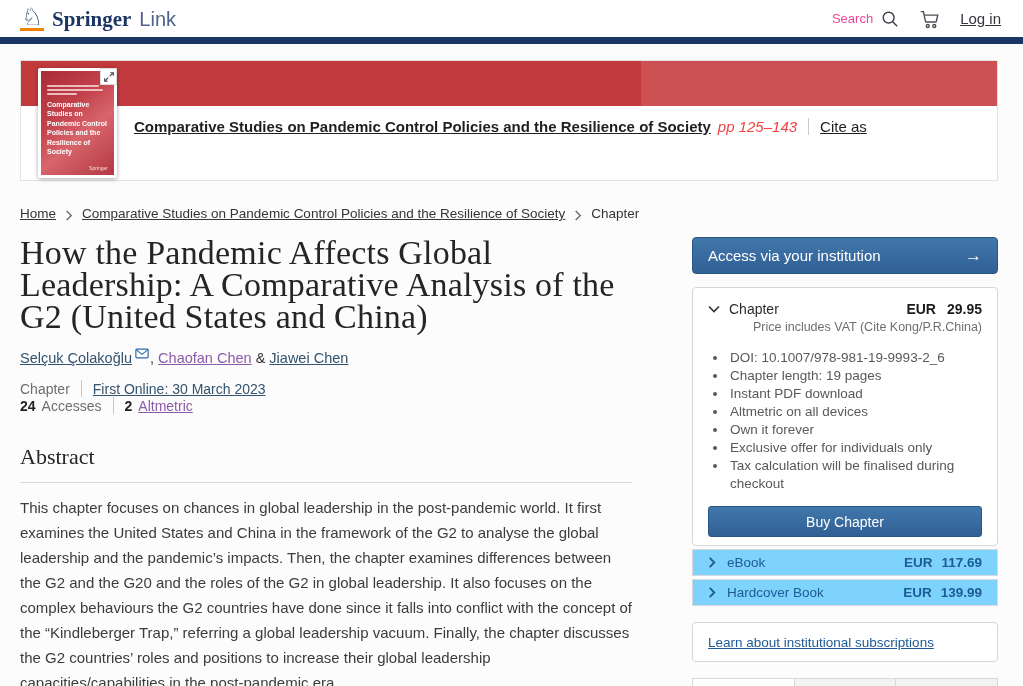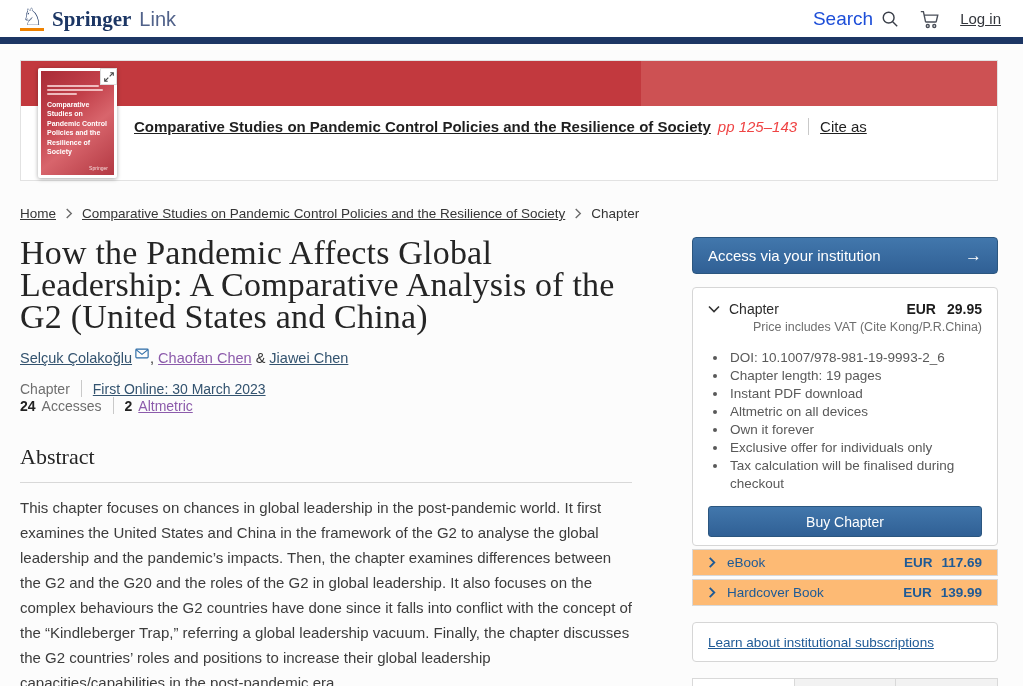--- a/index.html
+++ b/index.html
@@ -15,21 +15,21 @@
             justify-content:space-between; padding:0 22px 0 20px; }
   .logo { display:flex; align-items:flex-end; gap:8px; }
   .logo-glyph { display:inline-flex; flex-direction:column; align-items:center; line-height:1; }
   .logo-knight { font-size:24px; color:#1c3664; line-height:22px; }
   .logo-underline { width:24px; height:3px; background:#ef8200; margin-top:0px; }
   .logo-word { font-family:"Liberation Serif","DejaVu Serif",serif; font-weight:bold;
                font-size:21px; color:#1c3664; line-height:24px; }
   .logo-word-suffix { font-size:20px; font-weight:400; color:#51628a; line-height:24px;
                       font-family:"Liberation Sans",sans-serif; }
   .header-right { display:flex; align-items:center; gap:20px; }
-  .search-group { display:flex; align-items:center; gap:8px; color:#1d4ed8; font-size:19px; cursor:pointer; }
+  .search-group { display:flex; align-items:center; gap:8px; color:#ec4899; font-size:13px; cursor:pointer; }
   .login-link { color:#33363c; font-size:15px; }
 
   
   .navy-bar { height:7px; background:#1c3664; }
 
   
   .banner-card { position:relative; margin:16px 25px 0 20px; height:121px;
                  background:#fff; border:1px solid #e2e2e2; }
   .banner-band { position:absolute; top:0; left:0; right:0; height:45px;
                  background:linear-gradient(90deg,#c2393e 0%,#c2393e 63.5%,#cd5153 63.5%,#cd5153 100%); }
@@ -49,21 +49,21 @@
                 justify-content:center; cursor:pointer; }
   .banner-text { position:absolute; left:113px; top:57px; font-size:15px;
                  display:flex; align-items:center; white-space:nowrap; }
   .banner-book-title { font-weight:bold; color:#1f1f1f; }
   .banner-pages { color:#ef4444; margin-left:7px; text-decoration:none;font-style:italic; }
   .vdiv { display:inline-block; width:1px; height:17px; background:#c9c9c9; margin:0 11px; vertical-align:middle; }
   .cite-link { color:#1f1f1f; }
 
   
   .breadcrumb { margin:25px 25px 0 20px; font-size:13.5px; color:#353535;
-                display:flex; align-items:center; gap:9px; white-space:nowrap; }
+                display:flex; align-items:flex-end; gap:9px; white-space:nowrap; }
   .breadcrumb a { color:#353535; }
   .crumb-sep { color:#6b6b6b; display:inline-flex; }
 
   
   .main { display:flex; justify-content:space-between; margin:16px 25px 0 20px; }
   .col-left { width:612px; }
   .col-right { width:306px; }
 
   h1.article-title { font-family:"Liberation Serif","DejaVu Serif",serif; font-weight:400;
                      font-size:34px; line-height:32px; color:#252525; letter-spacing:.2px; }
@@ -95,21 +95,21 @@
   .price-head-left { display:flex; align-items:center; gap:9px; font-size:14px; color:#2b2b2b; cursor:pointer; }
   .price-val { font-size:14px; font-weight:bold; color:#1c1c1c; }
   .price-val .cur { margin-right:11px; }
   .vat-note { margin-top:3px; text-align:right; font-size:12.5px; color:#6f6f6f; }
   .feature-list { margin:15px 0 0 7px; padding-left:13px; font-size:13.5px; color:#595959; }
   .feature-list li { line-height:18px; padding-left:2px; }
   .buy-btn { margin-top:13px; width:100%; height:31px; border:1px solid #2b567f; border-radius:3px;
              background:linear-gradient(#4277ac,#306095); color:#fff; font-size:14px;
              font-family:inherit; cursor:pointer; }
 
-  .option-row { margin-top:3px; height:27px; background:#fdba74; border:1px solid #d9d9d9;
+  .option-row { margin-top:3px; height:27px; background:#7dd3fc; border:1px solid #d9d9d9;
                 display:flex; align-items:center; justify-content:space-between;
                 padding:0 15px; cursor:pointer; }
   .option-left { display:flex; align-items:center; gap:11px; font-size:13.5px; color:#1e5a96; }
   .option-price { font-size:13.5px; font-weight:bold; color:#1e5a96; }
   .option-price .cur { margin-right:9px; }
 
   .subs-box { margin-top:16px; background:#fff; border:1px solid #d6d6d6; border-radius:4px;
               padding:11px 15px; }
   .subs-box a { font-size:13.5px; color:#1e5a96; }
 

